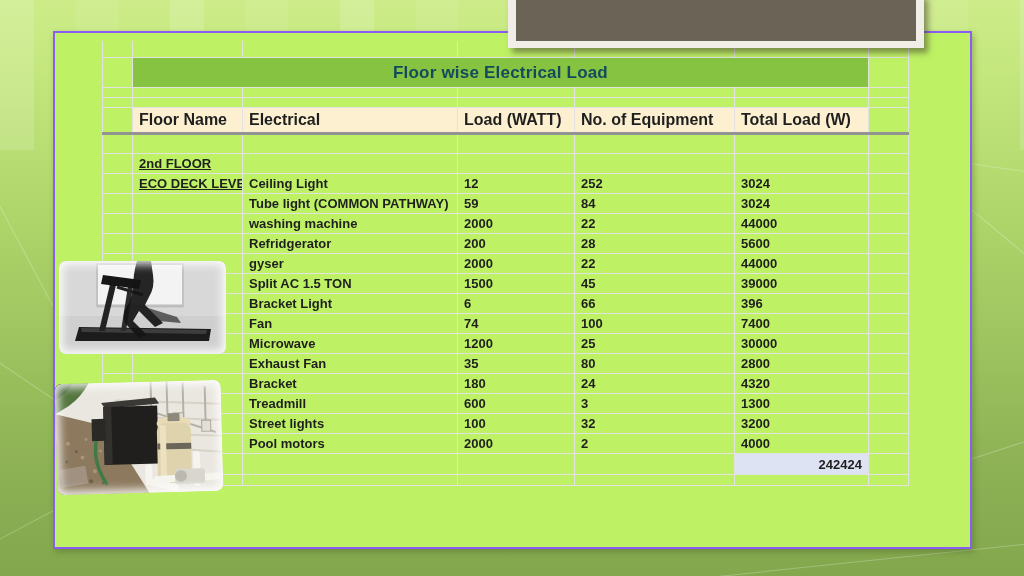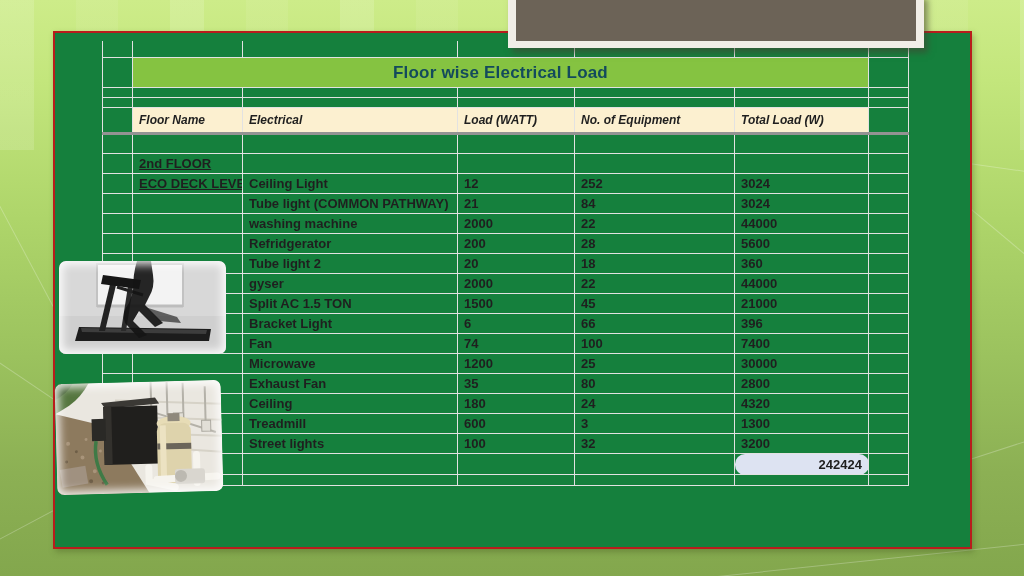--- a/index.html
+++ b/index.html
@@ -19,21 +19,21 @@
   .v1{width:300px;left:-40px;top:480px;transform:rotate(-28deg);}
   .v2{width:260px;left:-30px;top:430px;transform:rotate(34deg);}
   .v3{width:220px;left:-60px;top:300px;transform:rotate(62deg);}
   .v4{width:420px;left:880px;top:420px;transform:rotate(-18deg);}
   .v5{width:300px;left:930px;top:300px;transform:rotate(40deg);}
   .v6{width:380px;left:900px;top:180px;transform:rotate(8deg);}
   .v7{width:500px;left:620px;top:560px;transform:rotate(-6deg);}
 
   .slide{
     position:absolute;left:53px;top:31px;width:915px;height:514px;
-    background:#15803d;border:2px solid #b91c1c;
+    background:#bef264;border:2px solid #8b5cf6;
     box-shadow:2px 3px 6px rgba(60,80,30,0.35);
   }
 
   
   .title-placeholder{
     position:absolute;left:508px;top:-6px;width:400px;height:47px;
     background:#6c6357;
     border-left:8px solid #f1eee7;border-right:8px solid #f1eee7;border-bottom:7px solid #f1eee7;
     box-shadow:4px 5px 6px rgba(70,65,50,0.55);
     z-index:5;
@@ -57,30 +57,30 @@
 
   .banner-cell{
     background:#85c341;text-align:center;vertical-align:middle;
     height:29px;border-right:none;
   }
   .banner-cell span{
     color:#134a5c;font-size:17px;font-weight:700;letter-spacing:0.2px;
   }
 
   .r-header th{
-    background:#fcf0d0;height:24px;font-size:12px;font-weight:700;text-align:left;
-    border-bottom:3px solid #939393;vertical-align:middle;font-style:italic;
+    background:#fcf0d0;height:24px;font-size:16px;font-weight:700;text-align:left;
+    border-bottom:3px solid #939393;vertical-align:middle;
   }
   .r-header td{border-bottom:3px solid #939393;height:24px;}
   .th-right{text-align:right;}
 
   .data-row td{height:19px;vertical-align:middle;}
   .floor{color:#e0473a;font-weight:700;text-decoration:underline;}
   .num{}
-  .r-total td{height:20px;border-radius:10px;}
+  .r-total td{height:20px;}
   .total-highlight{background:#dde3f2;font-weight:700;text-align:right;}
 
   
   .photo{position:absolute;border-radius:7px;overflow:hidden;}
   .photo svg{display:block;}
   .photo .fade{
     position:absolute;inset:0;border-radius:7px;
     box-shadow:inset 0 0 9px 4px rgba(255,255,255,0.85);
     pointer-events:none;
   }
@@ -189,21 +189,21 @@
     <td>Ceiling Light</td>
     <td class="num">12</td>
     <td class="num">252</td>
     <td class="num">3024</td>
     <td></td>
   </tr>
         <tr class="data-row">
     <td></td>
     <td class="floor"></td>
     <td>Tube light (COMMON PATHWAY)</td>
-    <td class="num">21</td>
+    <td class="num">59</td>
     <td class="num">84</td>
     <td class="num">3024</td>
     <td></td>
   </tr>
         <tr class="data-row">
     <td></td>
     <td class="floor"></td>
     <td>washing machine</td>
     <td class="num">2000</td>
     <td class="num">22</td>
@@ -215,42 +215,33 @@
     <td class="floor"></td>
     <td>Refridgerator</td>
     <td class="num">200</td>
     <td class="num">28</td>
     <td class="num">5600</td>
     <td></td>
   </tr>
         <tr class="data-row">
     <td></td>
     <td class="floor"></td>
-    <td>Tube light 2</td>
-    <td class="num">20</td>
-    <td class="num">18</td>
-    <td class="num">360</td>
-    <td></td>
-  </tr>
-        <tr class="data-row">
-    <td></td>
-    <td class="floor"></td>
     <td>gyser</td>
     <td class="num">2000</td>
     <td class="num">22</td>
     <td class="num">44000</td>
     <td></td>
   </tr>
         <tr class="data-row">
     <td></td>
     <td class="floor"></td>
     <td>Split AC 1.5 TON</td>
     <td class="num">1500</td>
     <td class="num">45</td>
-    <td class="num">21000</td>
+    <td class="num">39000</td>
     <td></td>
   </tr>
         <tr class="data-row">
     <td></td>
     <td class="floor"></td>
     <td>Bracket Light</td>
     <td class="num">6</td>
     <td class="num">66</td>
     <td class="num">396</td>
     <td></td>
@@ -278,21 +269,21 @@
     <td class="floor"></td>
     <td>Exhaust Fan</td>
     <td class="num">35</td>
     <td class="num">80</td>
     <td class="num">2800</td>
     <td></td>
   </tr>
         <tr class="data-row">
     <td></td>
     <td class="floor"></td>
-    <td>Ceiling</td>
+    <td>Bracket</td>
     <td class="num">180</td>
     <td class="num">24</td>
     <td class="num">4320</td>
     <td></td>
   </tr>
         <tr class="data-row">
     <td></td>
     <td class="floor"></td>
     <td>Treadmill</td>
     <td class="num">600</td>
@@ -300,20 +291,29 @@
     <td class="num">1300</td>
     <td></td>
   </tr>
         <tr class="data-row">
     <td></td>
     <td class="floor"></td>
     <td>Street lights</td>
     <td class="num">100</td>
     <td class="num">32</td>
     <td class="num">3200</td>
+    <td></td>
+  </tr>
+        <tr class="data-row">
+    <td></td>
+    <td class="floor"></td>
+    <td>Pool motors</td>
+    <td class="num">2000</td>
+    <td class="num">2</td>
+    <td class="num">4000</td>
     <td></td>
   </tr>
       </tbody>
 
     <tbody>
         <tr class="r-total">
       <td></td>
           <td></td>
           <td></td>
           <td></td>

